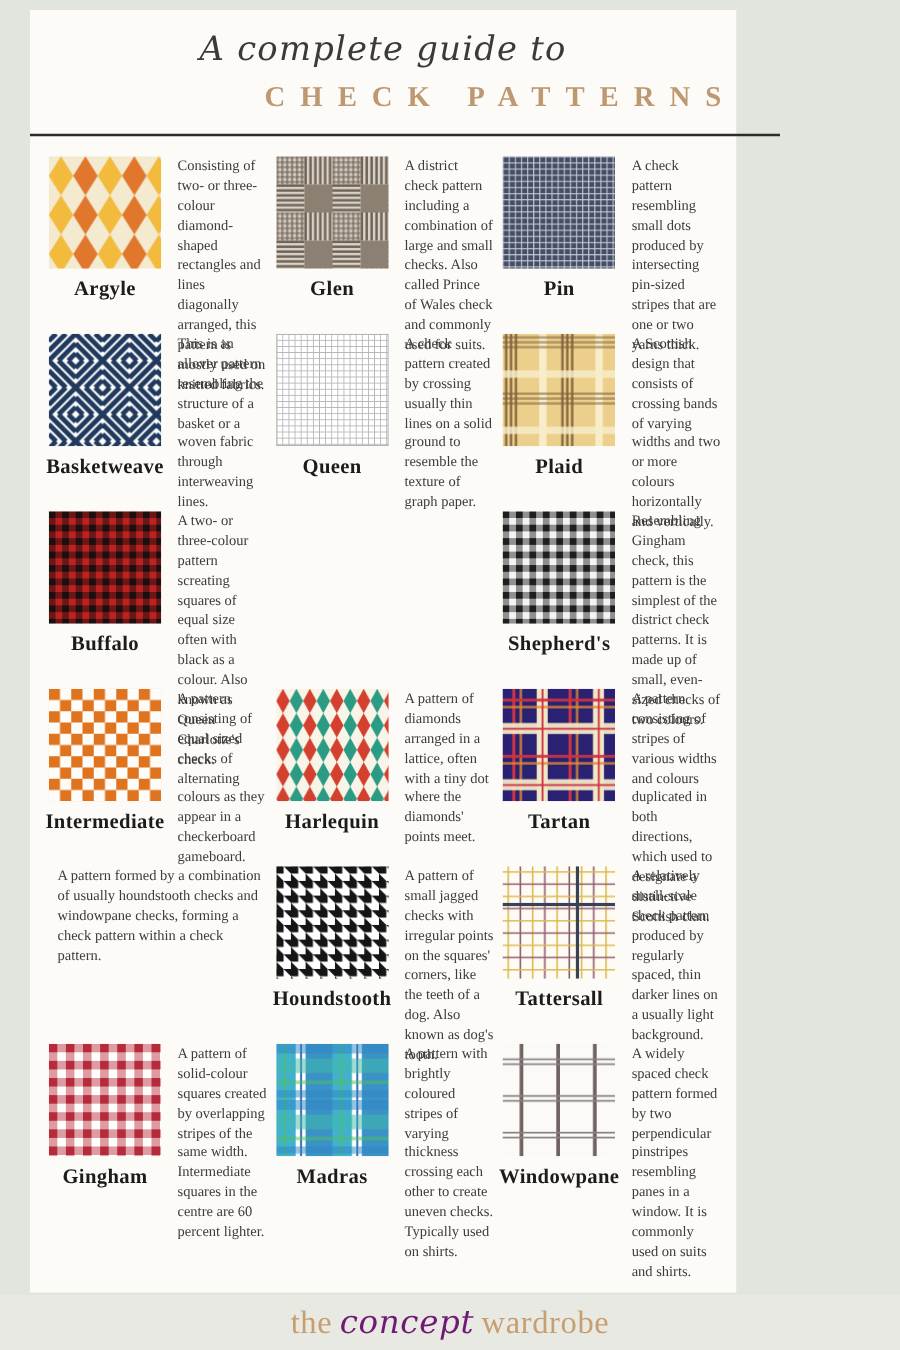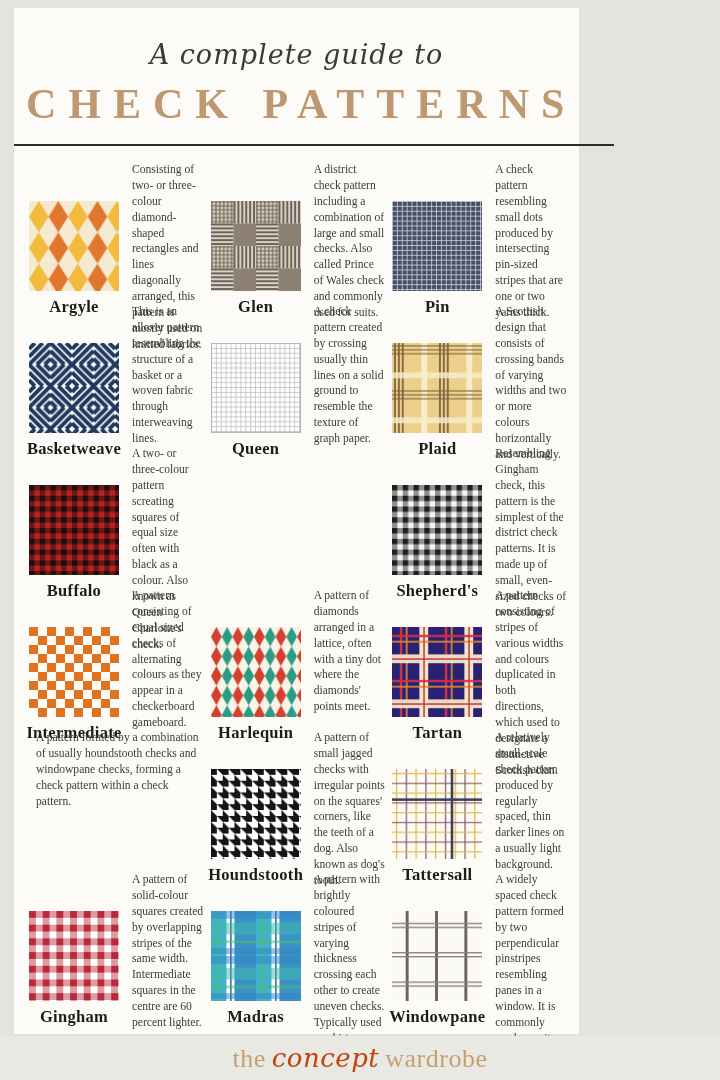--- a/index.html
+++ b/index.html
@@ -1,54 +1,54 @@
 <!DOCTYPE html>
 <html><head>
 <meta charset="utf-8">
 <style>
   html,body{margin:0;padding:0;}
   body{
     width:720px;height:1080px;position:relative;overflow:hidden;
     background:#e2e5dd;font-family:"Liberation Serif",serif;
   }
   .card{
-    position:absolute;left:14px;top:8px;width:565px;height:1026px;
-    background:#fcfbf7;box-sizing:border-box;padding-top:31px;
+    position:absolute;left:24px;top:8px;width:565px;height:1026px;
+    background:#fcfbf7;box-sizing:border-box;padding-top:16px;
   }
   .kicker{
     text-align:center;font-family:"DejaVu Serif",serif;font-style:italic;
     font-size:27px;color:#3a3a3a;letter-spacing:1px;
   }
   .title{
-    text-align:left;font-size:42px;letter-spacing:12px;color:#bd9870;
+    text-align:right;font-size:23px;letter-spacing:12px;color:#bd9870;
     margin-top:10px;font-weight:bold;text-indent:12px;
   }
   .divider{width:600px;margin:16px auto 0;border:0;border-top:2.5px solid #2c2c2c;}
   .grid{
     display:grid;grid-template-columns:1fr 1fr 1fr;grid-auto-rows:142px;
     padding:16px 8px 0 12px;
   }
   .cell{display:flex;align-items:flex-start;}
-  .swcol{width:96px;flex:0 0 96px;display:flex;flex-direction:column;align-items:center;margin-top:39px;}
+  .swcol{width:96px;flex:0 0 96px;display:flex;flex-direction:column;align-items:center;}
   .swatch{width:90px;height:90px;display:block;}
   .pname{
     margin-top:6px;font-weight:bold;font-size:16.5px;color:#1c1c1c;
     white-space:nowrap;text-align:center;letter-spacing:.3px;
   }
   .desc{
     flex:1;margin:0 4px 0 10px;font-size:11.6px;line-height:1.37;color:#3c3c3c;
   }
   .footer{
     position:absolute;left:0;top:1036px;width:720px;height:44px;
     background:#e9e9e4;display:flex;align-items:center;justify-content:center;
   }
   .brand{font-size:26px;color:#c79f6e;letter-spacing:.5px;}
   .brand b{font-weight:normal;}
   .brand .script{
-    font-family:"DejaVu Serif",serif;font-style:italic;color:#c2410c;
+    font-family:"DejaVu Serif",serif;font-style:italic;color:#701a75;
     margin:16px 6px;font-weight:normal;
   }
   .hidden-defs{position:absolute;width:0;height:0;}
 </style>
 </head>
 <body>
 
 <svg class="hidden-defs" aria-hidden="true">
   <defs>
     <pattern id="p-argyle" width="40" height="32" patternUnits="userSpaceOnUse">

